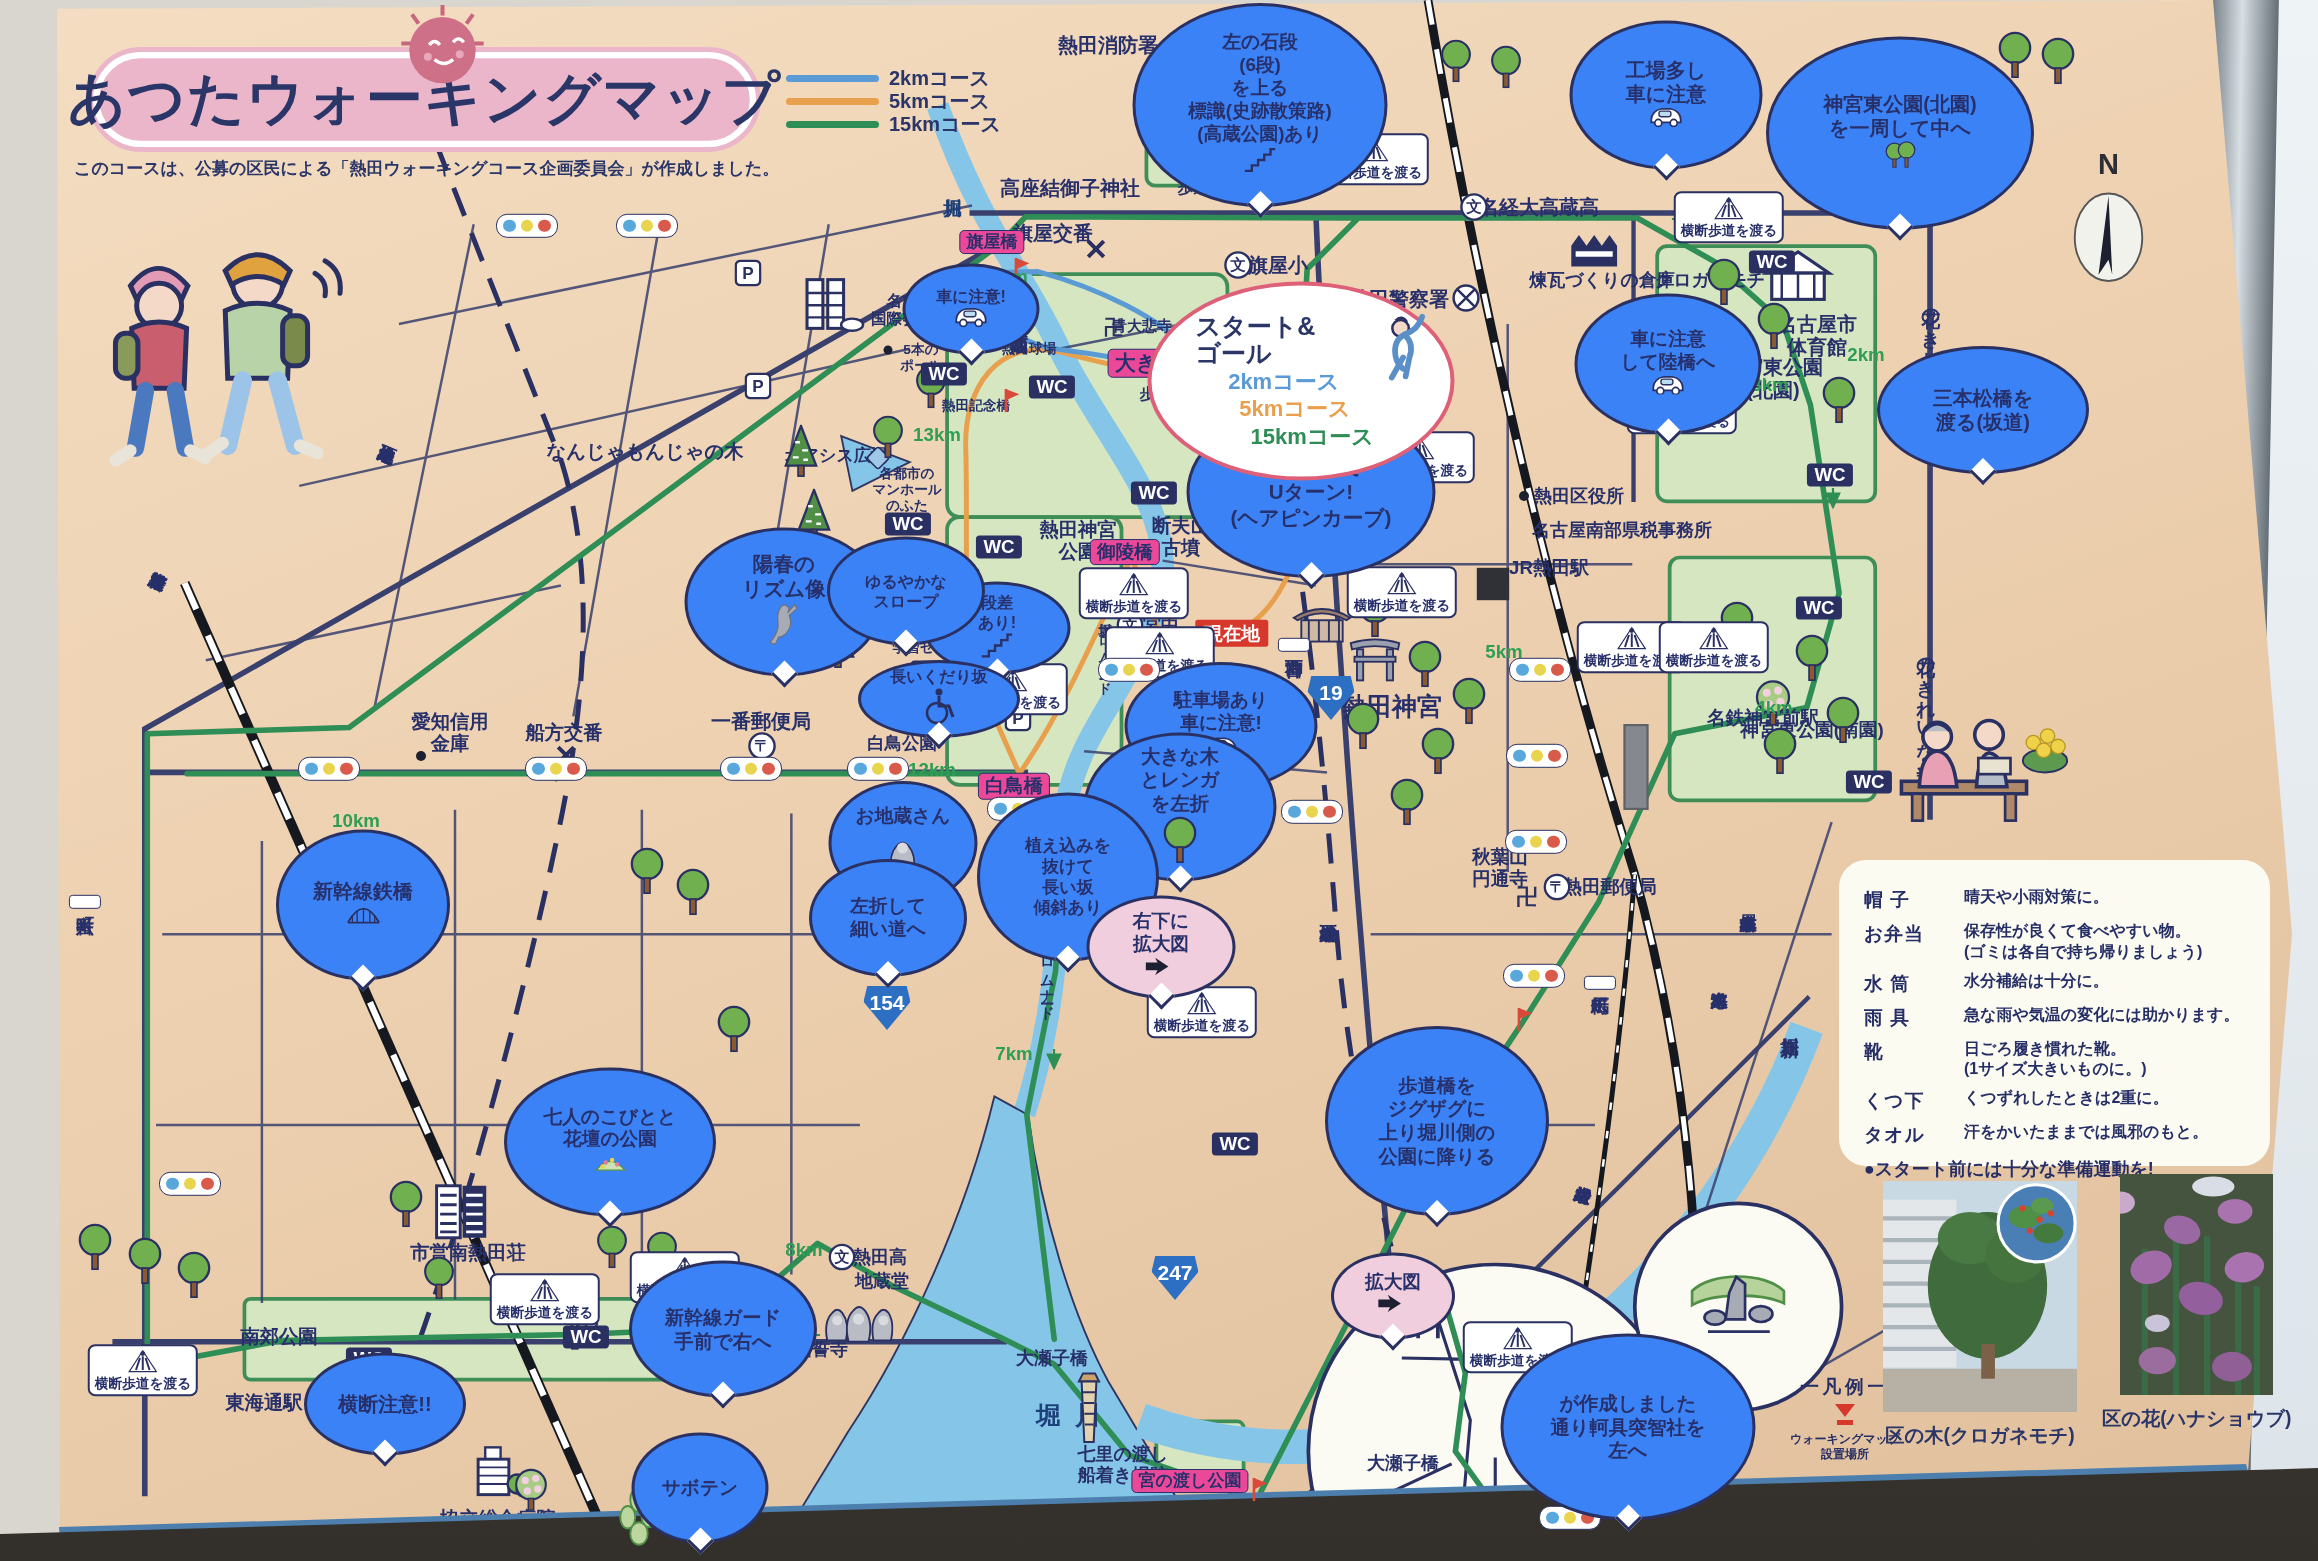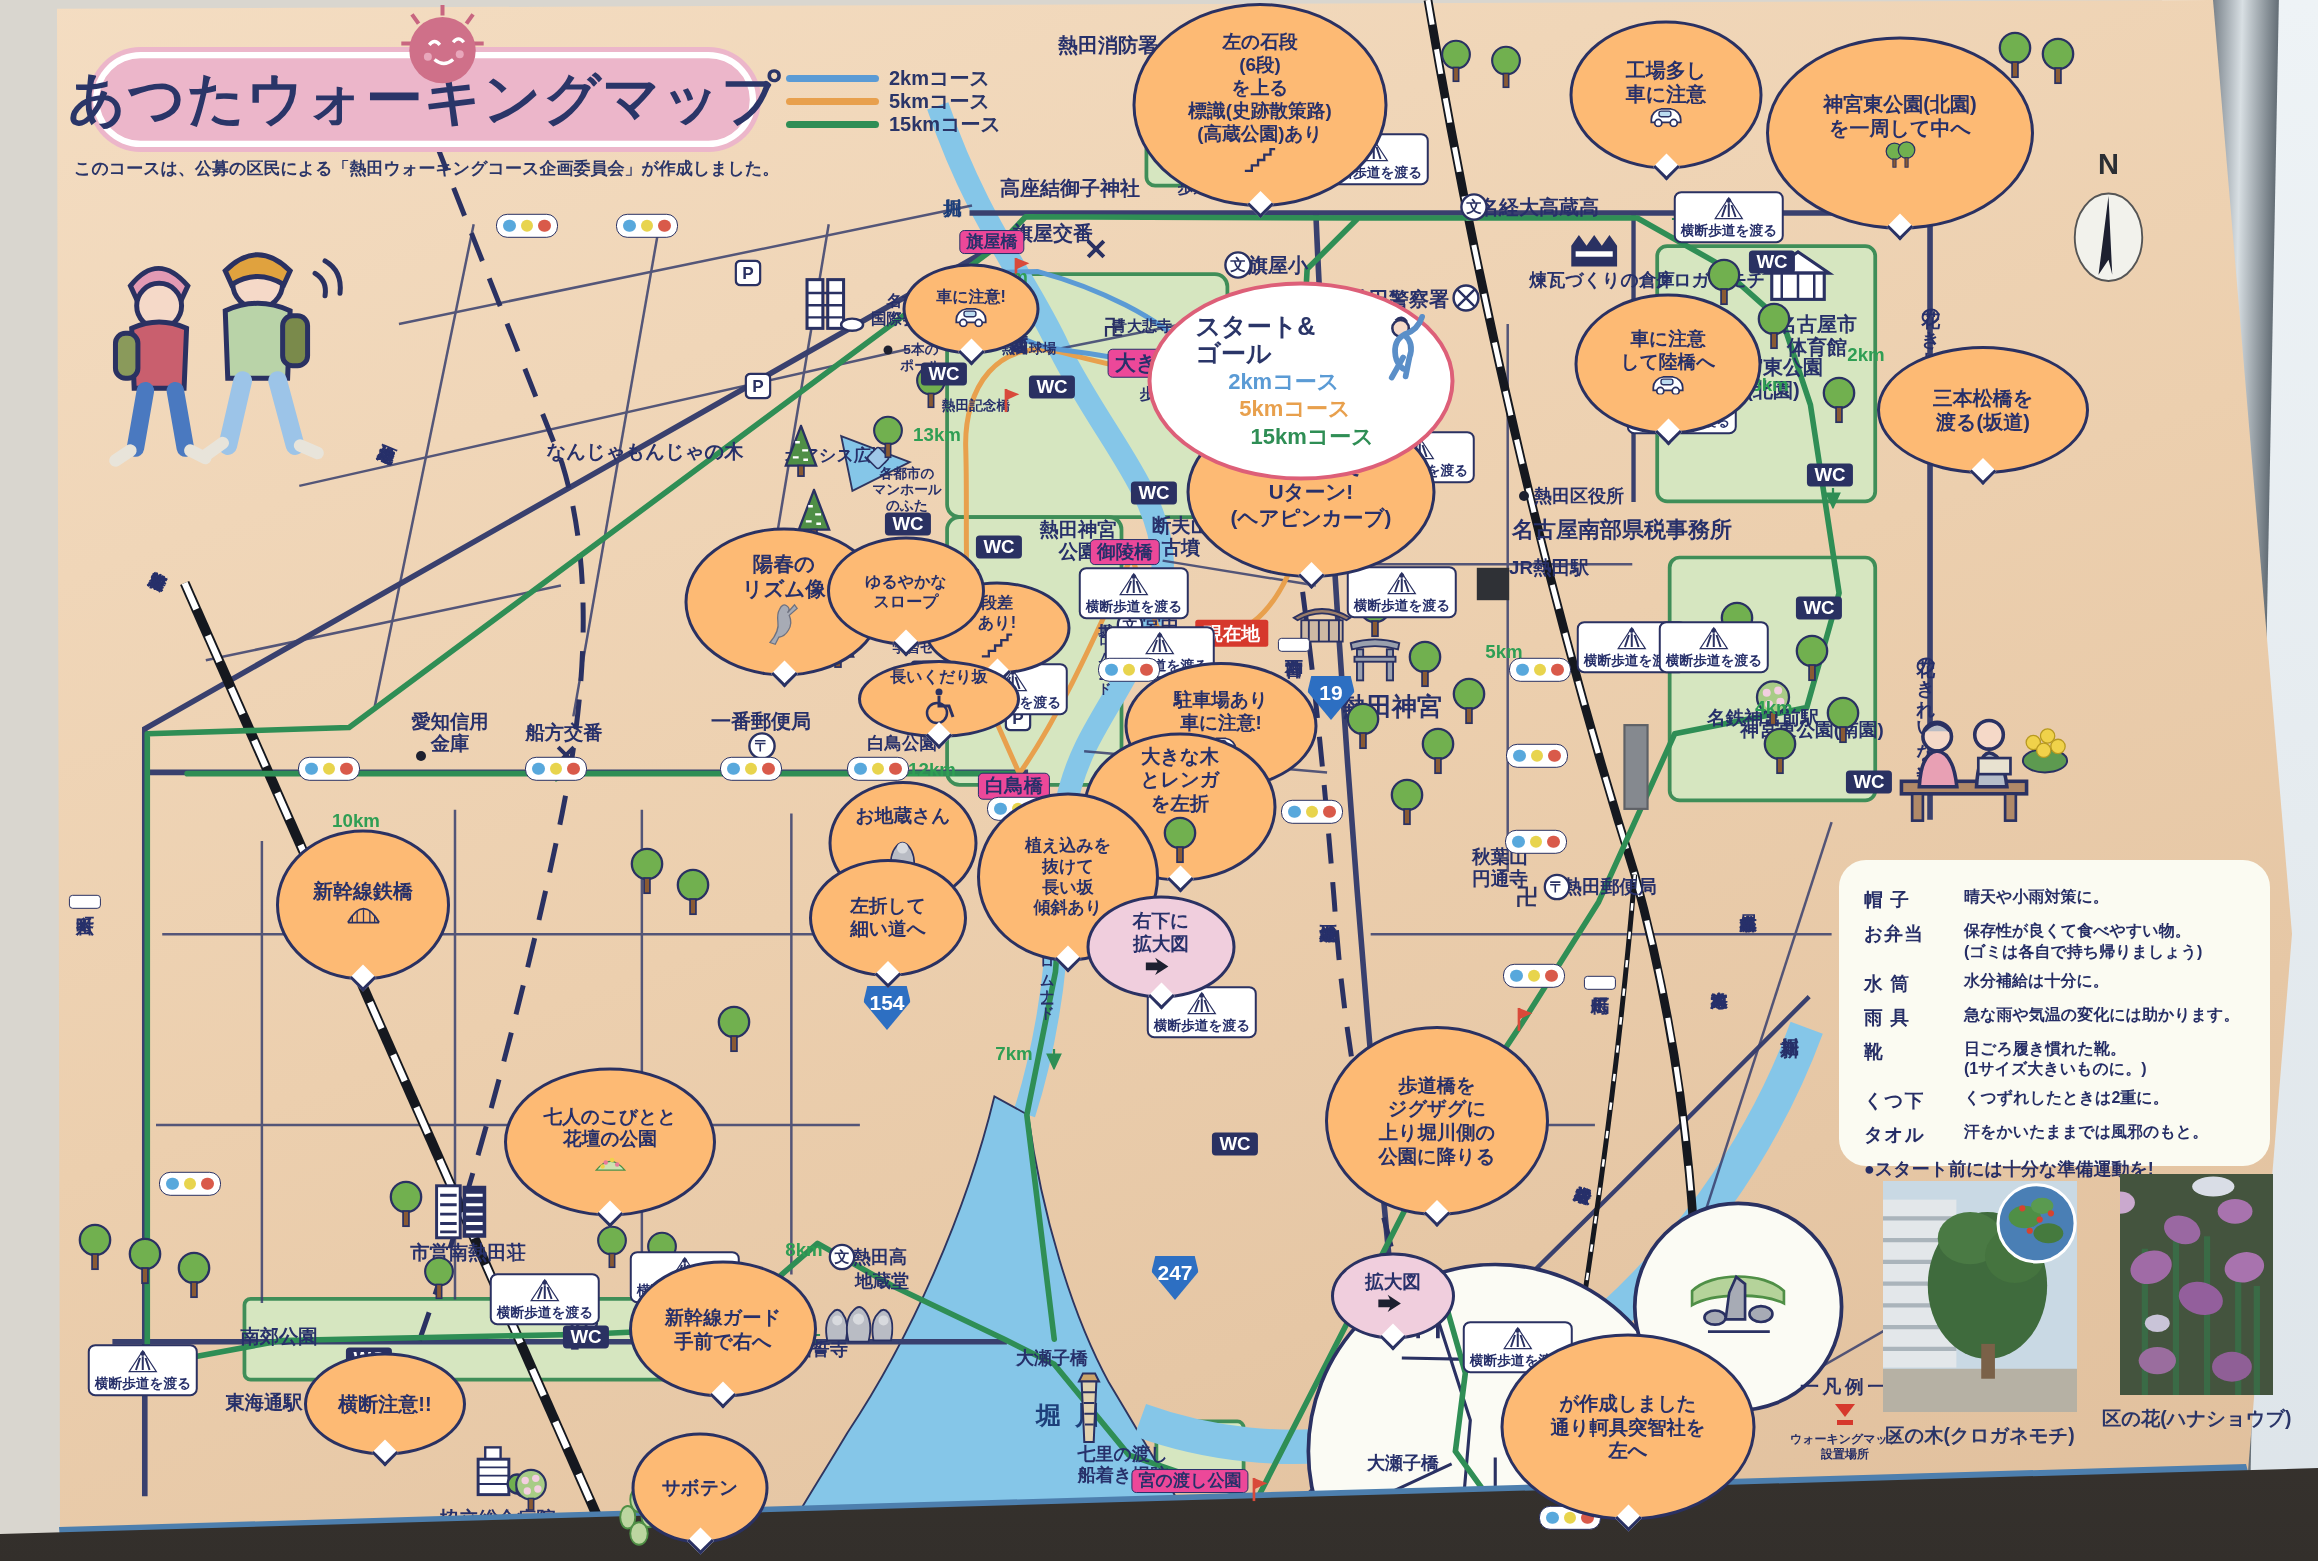--- a/index.html
+++ b/index.html
@@ -32,21 +32,21 @@
   .cl-line{width:93px;height:7.5px;border-radius:3.7px;}
   .cl-label{font-size:20px;font-weight:800;color:#2a3568;white-space:nowrap;}
 
   
   .lbl{position:absolute;transform:translate(-50%,-50%);color:#27306a;font-weight:700;
     white-space:pre;text-align:center;line-height:1.15;}
   .lbl.v{writing-mode:vertical-rl;}
   .lbl.box{background:#ec4899;border:1.9px solid #27306a;padding:1.2px 6.2px;border-radius:5px;}
   .lbl.water{color:#1d3f7a;}
   .lbl.here{background:#d6382c;color:#fff;padding:2.5px 8.7px;border-radius:2.5px;}
-  .bubble{position:absolute;transform:translate(-50%,-50%);background:#fdba74;border:3.1px solid #2a3162;
+  .bubble{position:absolute;transform:translate(-50%,-50%);background:#3b82f6;border:3.1px solid #2a3162;
     border-radius:50%;display:flex;flex-direction:column;align-items:center;justify-content:center;
     text-align:center;color:#27306a;font-weight:800;white-space:pre;line-height:1.22;z-index:3;}
   .bubble.pink{background:#f0cedd;}
   .bubble .tail{position:absolute;bottom:-10px;left:50%;width:16px;height:16px;background:#fff;
     border-right:3.1px solid #2a3162;border-bottom:3.1px solid #2a3162;transform:translateX(-50%) rotate(45deg);}
   .crossx{position:absolute;transform:translate(-50%,-50%);background:#fff;border:2.5px solid #2a3162;
     border-radius:7.5px;padding:2.5px 5px 1.2px;display:flex;flex-direction:column;align-items:center;z-index:2;}
   .crossx .ct{font-size:13.7px;font-weight:800;color:#27306a;white-space:nowrap;}
   .wc{position:absolute;transform:translate(-50%,-50%);background:#2a3162;color:#fff;
     font-weight:900;font-size:18.7px;padding:0.6px 7.5px;border-radius:3.7px;z-index:2;}
@@ -359,21 +359,21 @@
       <div class="lbl" style="left: 1710px; top: 280px; font-size: 18px;">クロガネモチ</div>
       <div class="lbl" style="left: 1817px; top: 336px; font-size: 20px;">名古屋市
 体育館</div>
       <div class="lbl" style="left: 1773px; top: 379px; font-size: 20px;">神宮東公園
 (北園)</div>
       <div class="lbl" style="left: 1812px; top: 730px; font-size: 18.7px;">神宮東公園(南園)</div>
       <div class="lbl v" style="left: 1931px; top: 349px; font-size: 18.7px;">花のきれいな遊歩道</div>
       <div class="lbl v" style="left: 1926px; top: 698px; font-size: 18.7px;">花のきれいな遊歩道</div>
       <div class="lbl" style="left: 1430px; top: 463px; font-size: 21px;">熱田陸橋</div>
       <div class="lbl" style="left: 1579px; top: 496px; font-size: 18px;">熱田区役所</div>
-      <div class="lbl" style="left: 1622px; top: 530px; font-size: 22px;">名古屋南部県税事務所</div>
+      <div class="lbl" style="left: 1622px; top: 530px; font-size: 18px;">名古屋南部県税事務所</div>
       <div class="lbl" style="left: 1549px; top: 568px; font-size: 18.7px;">JR熱田駅</div>
       <div class="lbl" style="left: 1392px; top: 706px; font-size: 25px;">熱田神宮</div>
       <div class="lbl" style="left: 1500px; top: 867px; font-size: 18.7px;">秋葉山
 円通寺</div>
       <div class="lbl" style="left: 1610px; top: 887px; font-size: 18.7px;">熱田郵便局</div>
       <div class="lbl" style="left: 1763px; top: 718px; font-size: 18.7px;">名鉄神宮前駅</div>
       <div class="lbl v" style="left: 1748px; top: 901px; font-size: 17px;">名鉄名古屋本線</div>
       <div class="lbl v" style="left: 1719px; top: 978px; font-size: 17px;">東海道本線</div>
       <div class="lbl v" style="left: 1590px; top: 1174px; font-size: 17px; transform: translate(-50%, -50%) rotate(18deg);">名鉄常滑線</div>
       <div class="lbl v" style="left: 1790px; top: 1023px; font-size: 18.7px;">新堀川</div>

